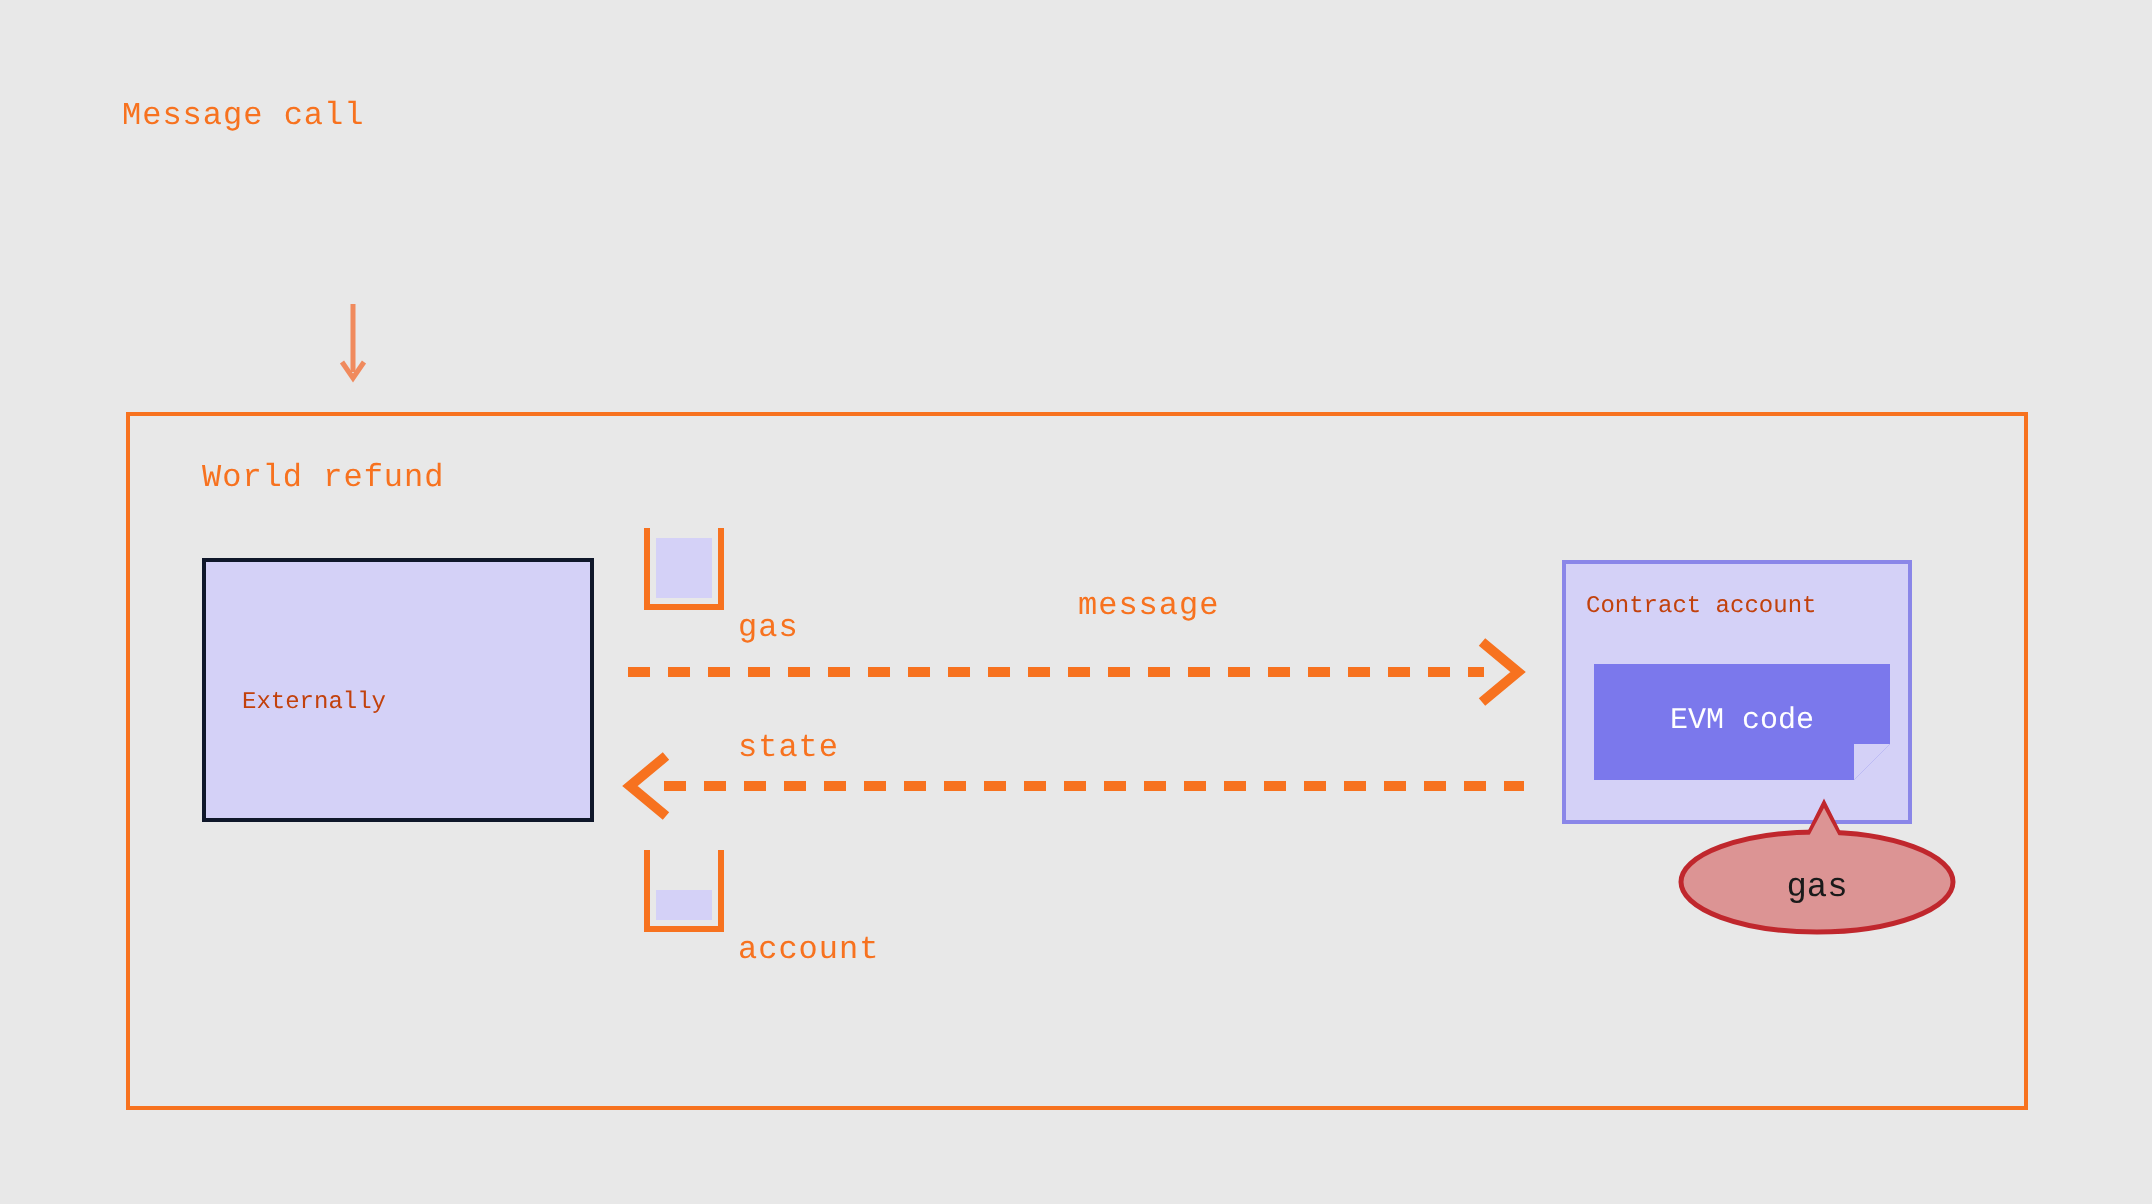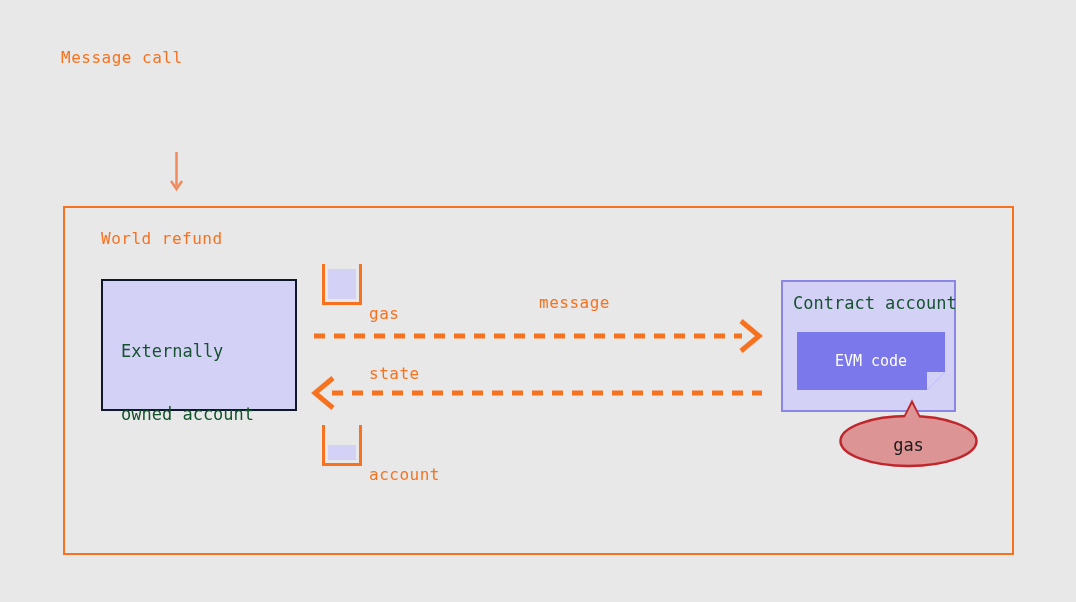--- a/index.html
+++ b/index.html
@@ -13,34 +13,35 @@
     position: relative;
     overflow: hidden;
     font-family: "DejaVu Sans Mono", "Liberation Mono", monospace;
   }
   #canvas {
     position: absolute;
     left: 0; top: 0;
     width: 1076px;
     height: 602px;
     background: #e8e8e8;
+    font-family: Liberation Mono, monospace;
   }
   .abs { position: absolute; }
 
   
   .label-orange {
     color: #f7721f;
     font-size: 16px;
     letter-spacing: 0.5px;
     white-space: pre;
     line-height: 20px;
   }
   .label-dark {
-    color: #14532d;
-    font-size: 17px;
+    color: #c2410c;
+    font-size: 12px;
     white-space: pre;
     line-height: 21px;
   }
 
   
   #message-call-title { left: 61px; top: 48px; }
 
   
   #transaction-box {
     left: 61px; top: 85px;
@@ -155,21 +156,20 @@
     </svg>
   </div>
 
   <div class="abs" id="world-state-frame"></div>
 
   <div class="abs label-orange" id="world-state-title">World refund</div>
 
   <div class="abs" id="eoa-box">
     <div class="abs label-dark" id="eoa-label">
       <div>Externally</div>
-      <div>owned account</div>
     </div>
   </div>
 
   <div class="abs beaker" id="gas-supply-beaker">
     <div class="beaker-fill" style="height: 30px;"></div>
   </div>
   <div class="abs label-orange" id="gas-supply-label">
     <div>gas</div>
     <div>state</div>
   </div>

